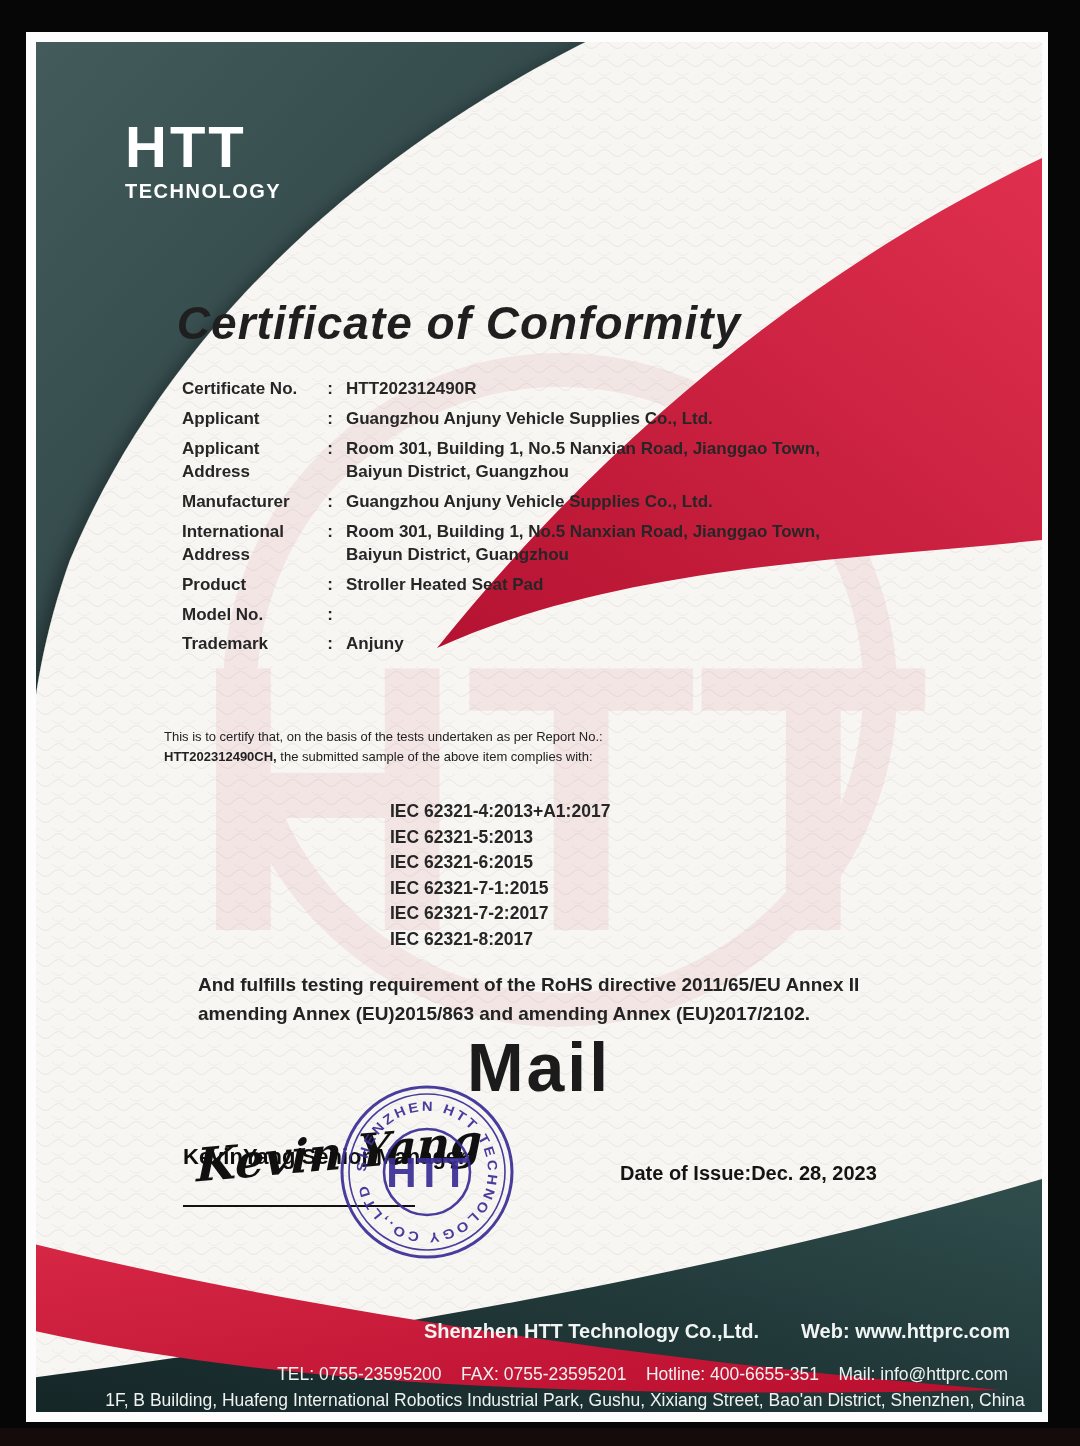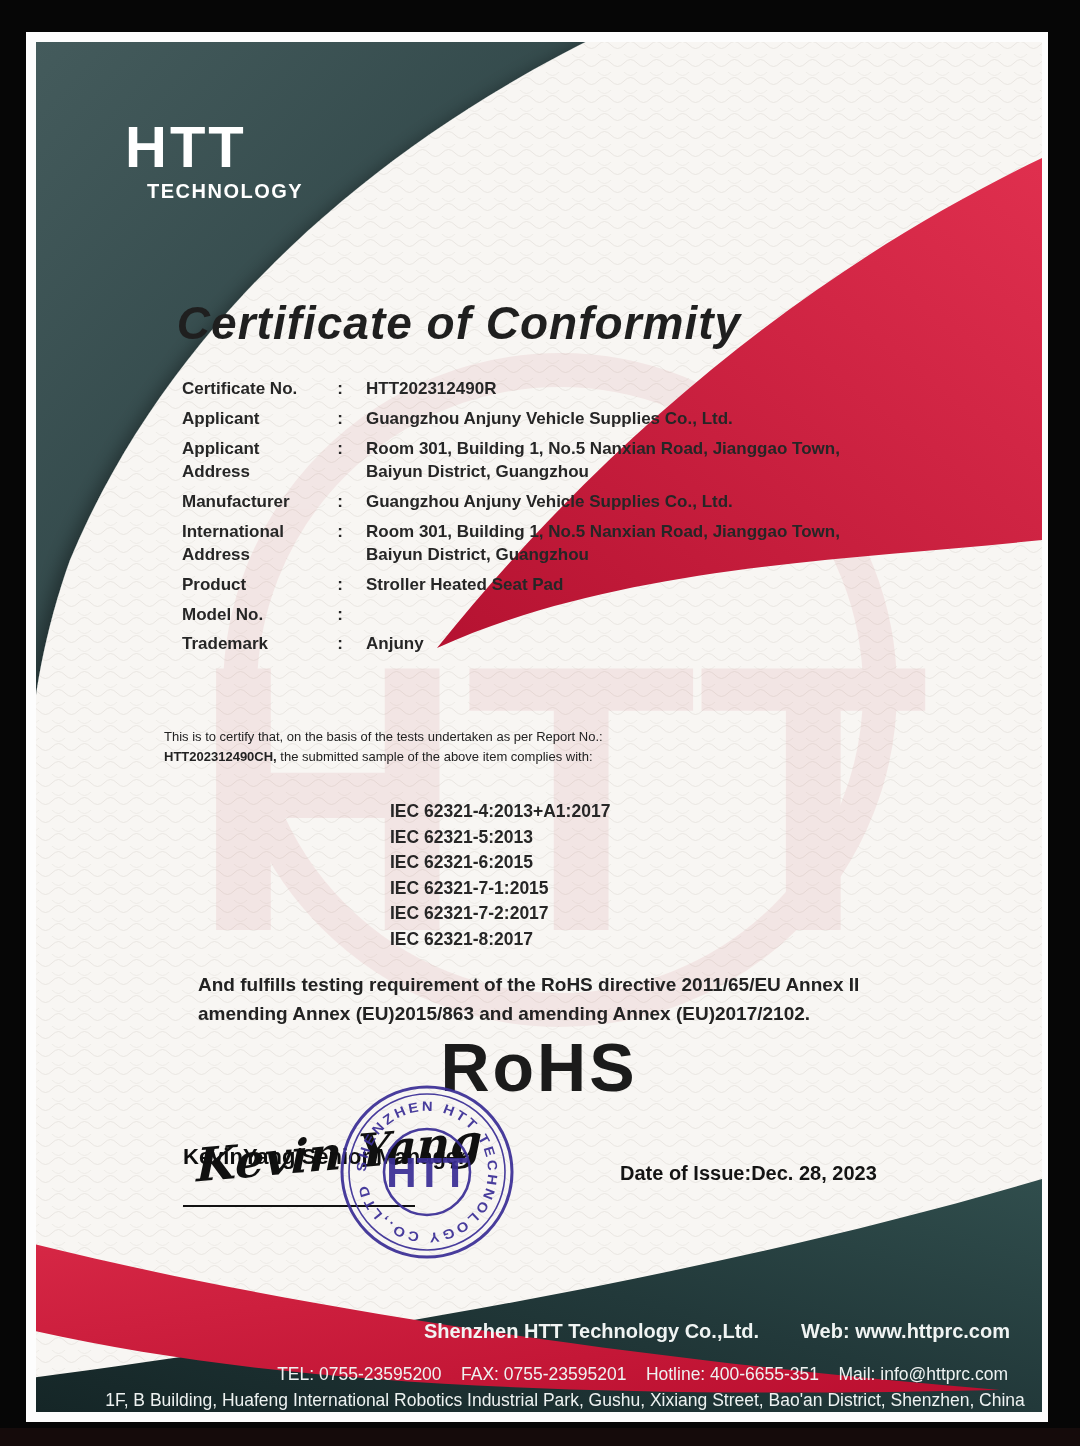--- a/index.html
+++ b/index.html
@@ -4,29 +4,29 @@
 <style>
   html,body{margin:0;padding:0;background:#000;}
   .page{position:relative;width:1080px;height:1446px;overflow:hidden;background:#050505;
         font-family:"Liberation Sans",sans-serif;}
   .bg{position:absolute;left:0;top:0;z-index:0;}
   .abs{position:absolute;z-index:2;}
 
   
   .logo{left:125px;top:118px;color:#fff;}
   .logo-main{font-size:58px;font-weight:bold;letter-spacing:3px;line-height:1;}
-  .logo-sub{font-size:20px;font-weight:bold;letter-spacing:1.5px;margin-top:4px;margin-left:22px;}
+  .logo-sub{font-size:20px;font-weight:bold;letter-spacing:1.5px;margin-top:4px;}
 
   
   .title{left:36px;top:296px;width:846px;text-align:center;
          font-size:46px;font-weight:bold;font-style:italic;color:#1f1f1f;letter-spacing:1px;}
 
   
   .fields{left:182px;top:378px;width:690px;}
-  .frow{display:grid;grid-template-columns:132px 16px 1fr;column-gap:18px;
+  .frow{display:grid;grid-template-columns:132px 16px 1fr;column-gap:8px;
         margin-bottom:7px;font-size:17px;font-weight:bold;color:#262626;line-height:1.35;}
   .frow .colon{text-align:center;}
 
   .certify{left:164px;top:727px;width:770px;font-size:13px;color:#222;line-height:1.5;}
   .certify b{font-weight:bold;}
 
   .standards{left:390px;top:799px;font-size:17.5px;font-weight:bold;color:#262626;line-height:25.5px;}
 
   .fulfills{left:198px;top:971px;width:700px;font-size:19px;color:#222;line-height:1.5;font-weight:bold;}
 
@@ -169,21 +169,21 @@
     <div>IEC 62321-4:2013+A1:2017</div>
     <div>IEC 62321-5:2013</div>
     <div>IEC 62321-6:2015</div>
     <div>IEC 62321-7-1:2015</div>
     <div>IEC 62321-7-2:2017</div>
     <div>IEC 62321-8:2017</div>
   </div>
 
   <div class="abs fulfills">And fulfills testing requirement of the RoHS directive 2011/65/EU Annex II amending Annex (EU)2015/863 and amending Annex (EU)2017/2102.</div>
 
-  <div class="abs rohs">RoHS</div>
+  <div class="abs rohs">Mail</div>
 
   <div class="abs sig-script">Kevin Yang</div>
   <div class="abs sig-line"></div>
   <div class="abs sig-name">KevinYang/Senior Manager</div>
 
   <svg class="abs stamp" width="178" height="178" viewBox="0 0 178 178">
     <circle cx="89" cy="89" r="85" fill="none" stroke="#3b2f96" stroke-width="3"></circle>
     <circle cx="89" cy="89" r="78" fill="none" stroke="#3b2f96" stroke-width="1.6"></circle>
     <circle cx="89" cy="89" r="43" fill="none" stroke="#3b2f96" stroke-width="2.6"></circle>
     <defs>

